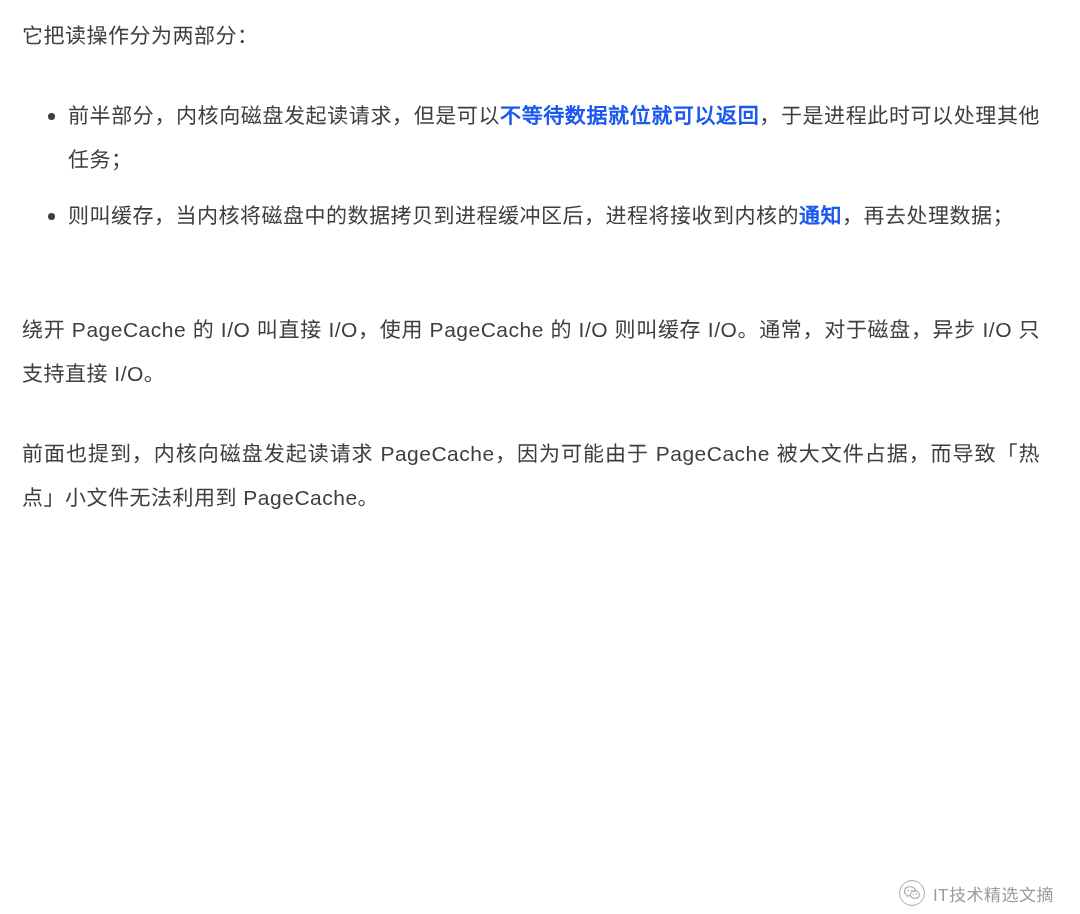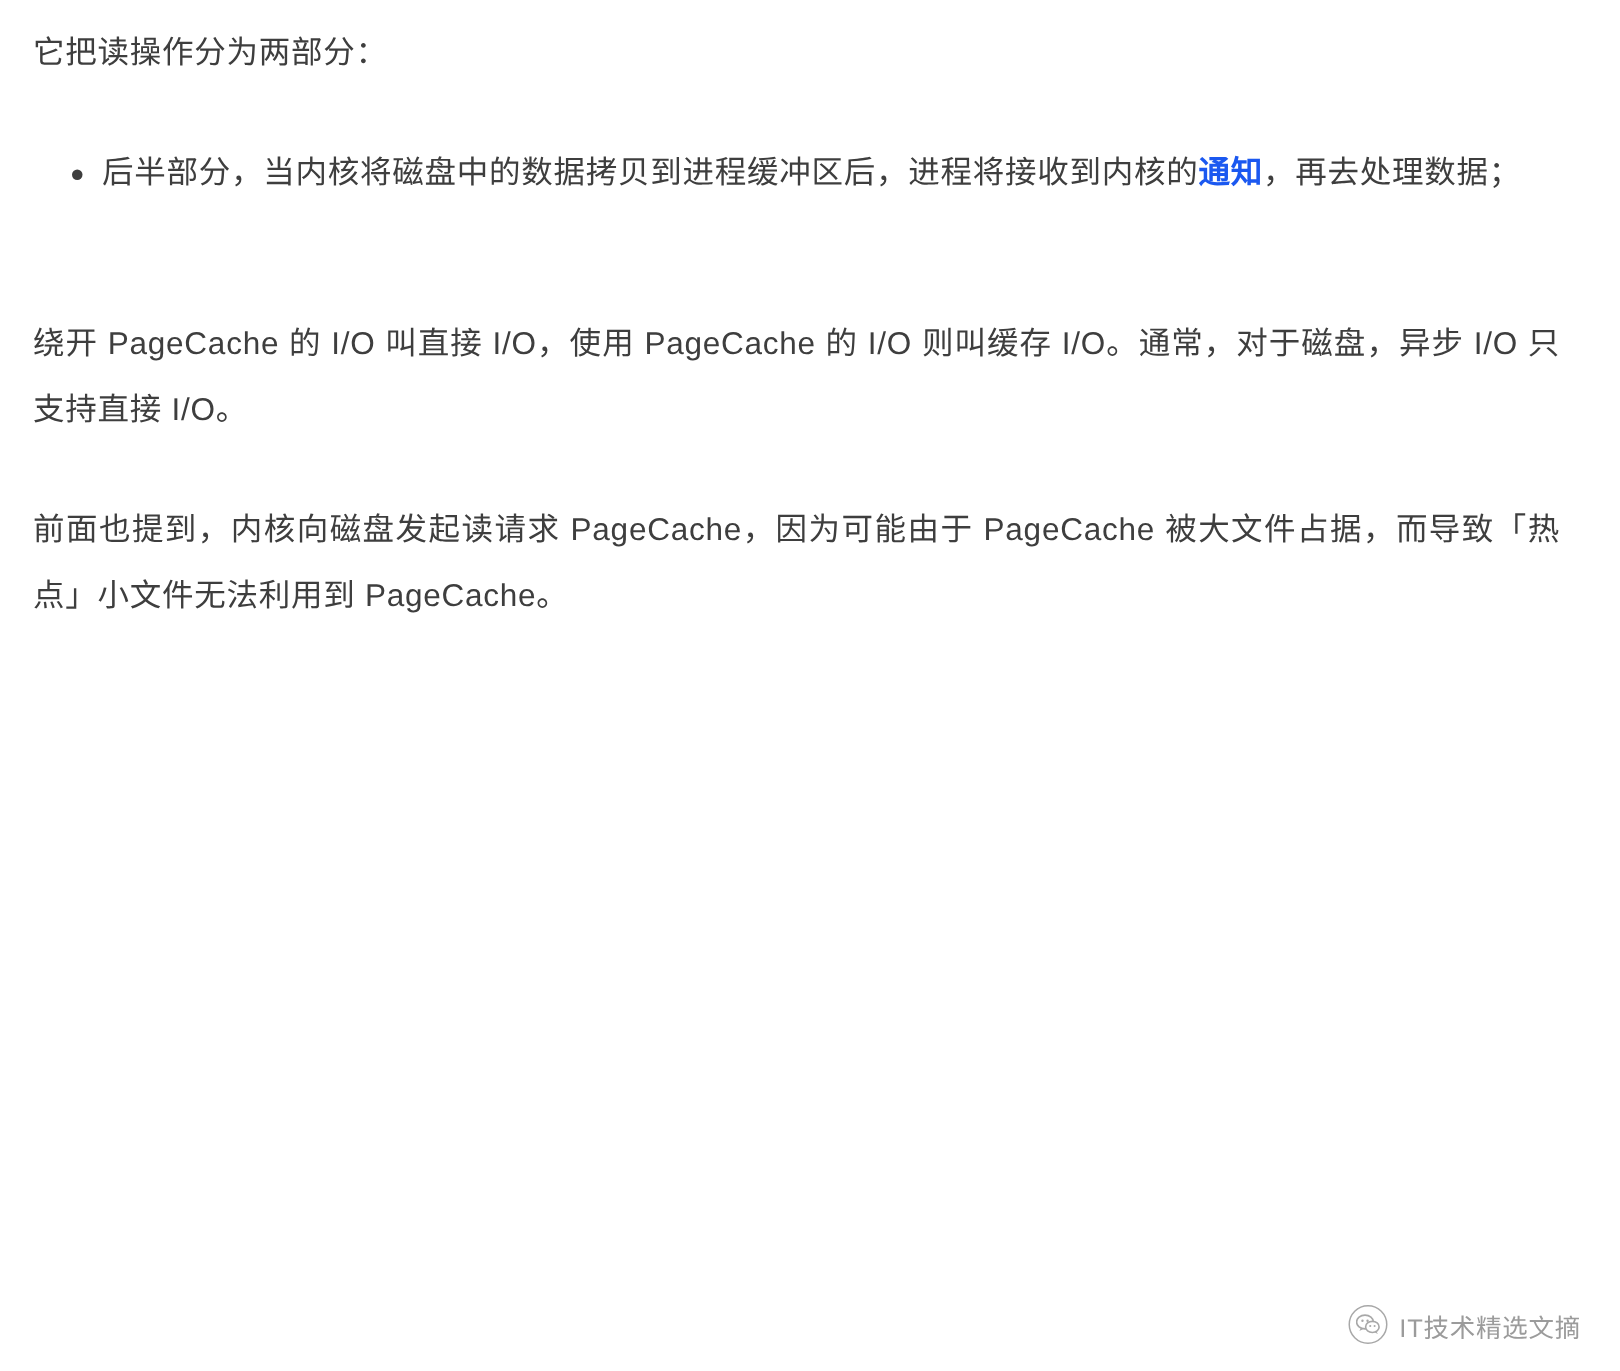--- a/index.html
+++ b/index.html
@@ -67,21 +67,21 @@
     font-weight: bold;
   }
   .mono-ish {
     letter-spacing: 1.2px;
   }
 
   
   .watermark {
     position: absolute;
     right: 26px;
-    bottom: 18px;
+    bottom: 8px;
     display: flex;
     align-items: center;
     gap: 8px;
     color: #9b9b9b;
     font-size: 17px;
     letter-spacing: 0.5px;
     justify-content: space-between;
   }
   .wm-logo {
     width: 26px;
@@ -98,21 +98,22 @@
 </head>
 <body>
 
 <div class="page">
 
   <p class="para">它把读操作分为两部分：</p>
 
   <div class="gap-md"></div>
 
   <ul class="bullets">
-    <li><span>后半部分，当内核将磁盘中的数据拷贝到进程缓冲区后，进程将接收到内核的</span><span class="hl">通知</span><span>，再去处理数据；</span></li>
+    <li><span>前半部分，内核向磁盘发起读请求，但是可以</span><span class="hl">不等待数据就位就可以返回</span><span>，于是进程此时可以处理其他任务；</span></li>
+    <li><span>则叫缓存，当内核将磁盘中的数据拷贝到进程缓冲区后，进程将接收到内核的</span><span class="hl">通知</span><span>，再去处理数据；</span></li>
   </ul>
 
   <div class="gap-sm"></div>
 
 
   <div class="gap-md"></div>
 
   <p class="para mono-ish">绕开 PageCache 的 I/O 叫直接 I/O，使用 PageCache 的 I/O 则叫缓存 I/O。通常，对于磁盘，异步 I/O 只支持直接 I/O。</p>
 
   <div class="gap-md"></div>

